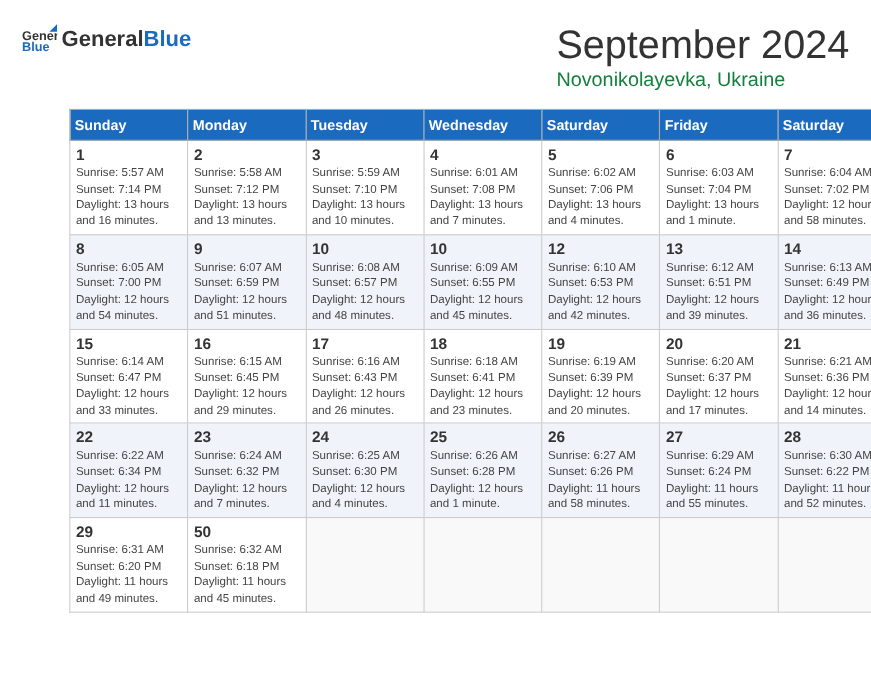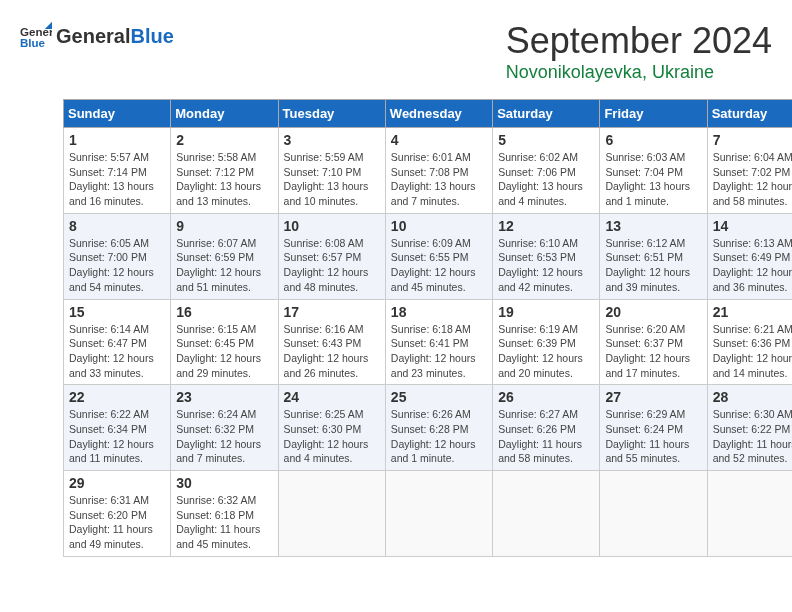--- a/index.html
+++ b/index.html
@@ -219,21 +219,21 @@
           <div class="day-num">28</div>
           <div class="day-info">Sunrise: 6:30 AM<br>Sunset: 6:22 PM<br>Daylight: 11 hours<br>and 52 minutes.</div>
         </td>
       </tr>
       <tr>
         <td>
           <div class="day-num">29</div>
           <div class="day-info">Sunrise: 6:31 AM<br>Sunset: 6:20 PM<br>Daylight: 11 hours<br>and 49 minutes.</div>
         </td>
         <td>
-          <div class="day-num">30</div>
+          <div class="day-num">50</div>
           <div class="day-info">Sunrise: 6:32 AM<br>Sunset: 6:18 PM<br>Daylight: 11 hours<br>and 45 minutes.</div>
         </td>
         <td class="empty-cell"></td>
         <td class="empty-cell"></td>
         <td class="empty-cell"></td>
         <td class="empty-cell"></td>
         <td class="empty-cell"></td>
       </tr>
     </tbody>
 </table>

